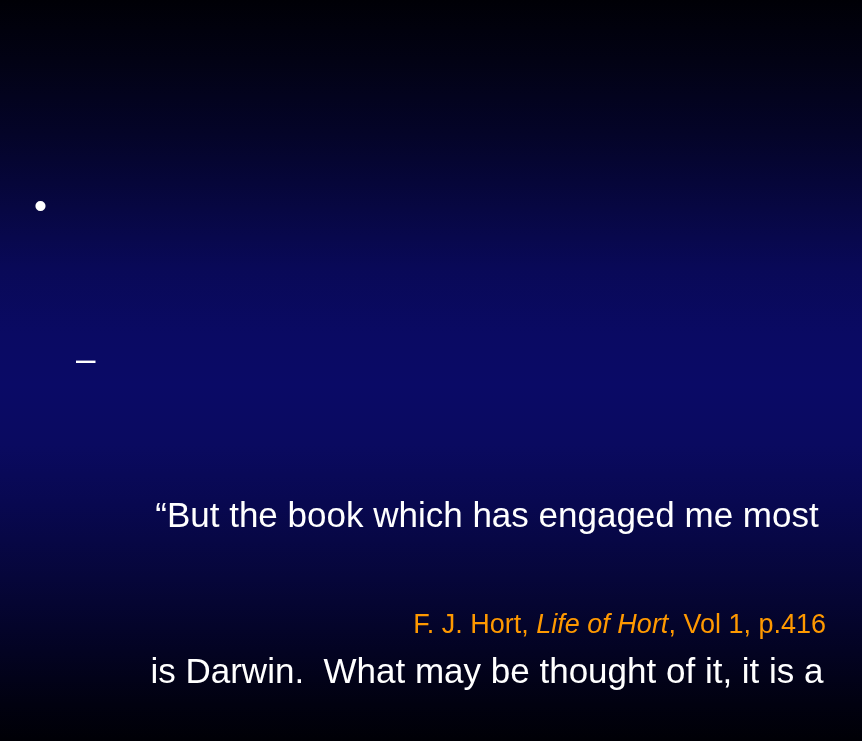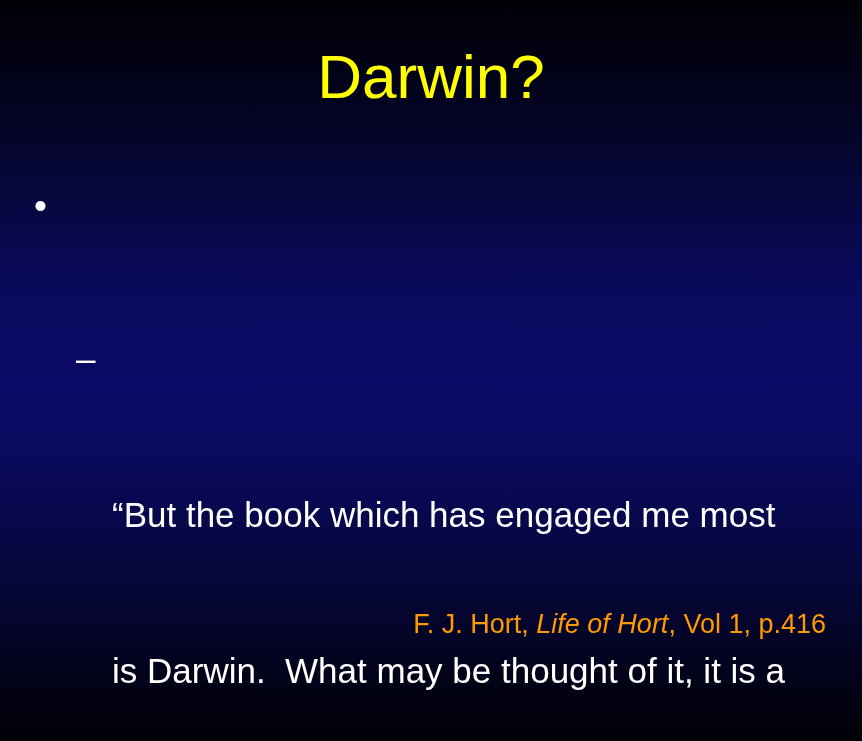--- a/index.html
+++ b/index.html
@@ -85,20 +85,21 @@
     position: absolute;
     left: 76px;
     top: 0;
     font-size: 35px;
     line-height: 52px;
     color: #ffffff;
   }
   .quote-line {
     display: block;
     white-space: pre;
+    text-align: center;
   }
 
   
   #attribution {
     position: absolute;
     top: 576px;
     left: 0;
     width: 862px;
     padding-right: 36px;
     box-sizing: border-box;
@@ -110,21 +111,20 @@
   }
   #attribution .italic {
     font-style: italic;
   }
 </style>
 </head>
 <body>
 
 <div id="slide">
 
-  <div id="title">Darwin?</div>
 
   <div id="body">
 
     <div class="level1">
       <span class="marker">•</span>
     </div>
 
     <div class="level2">
       <span class="marker">–</span>
       <span class="quote-line">“But the book which has engaged me most</span>

